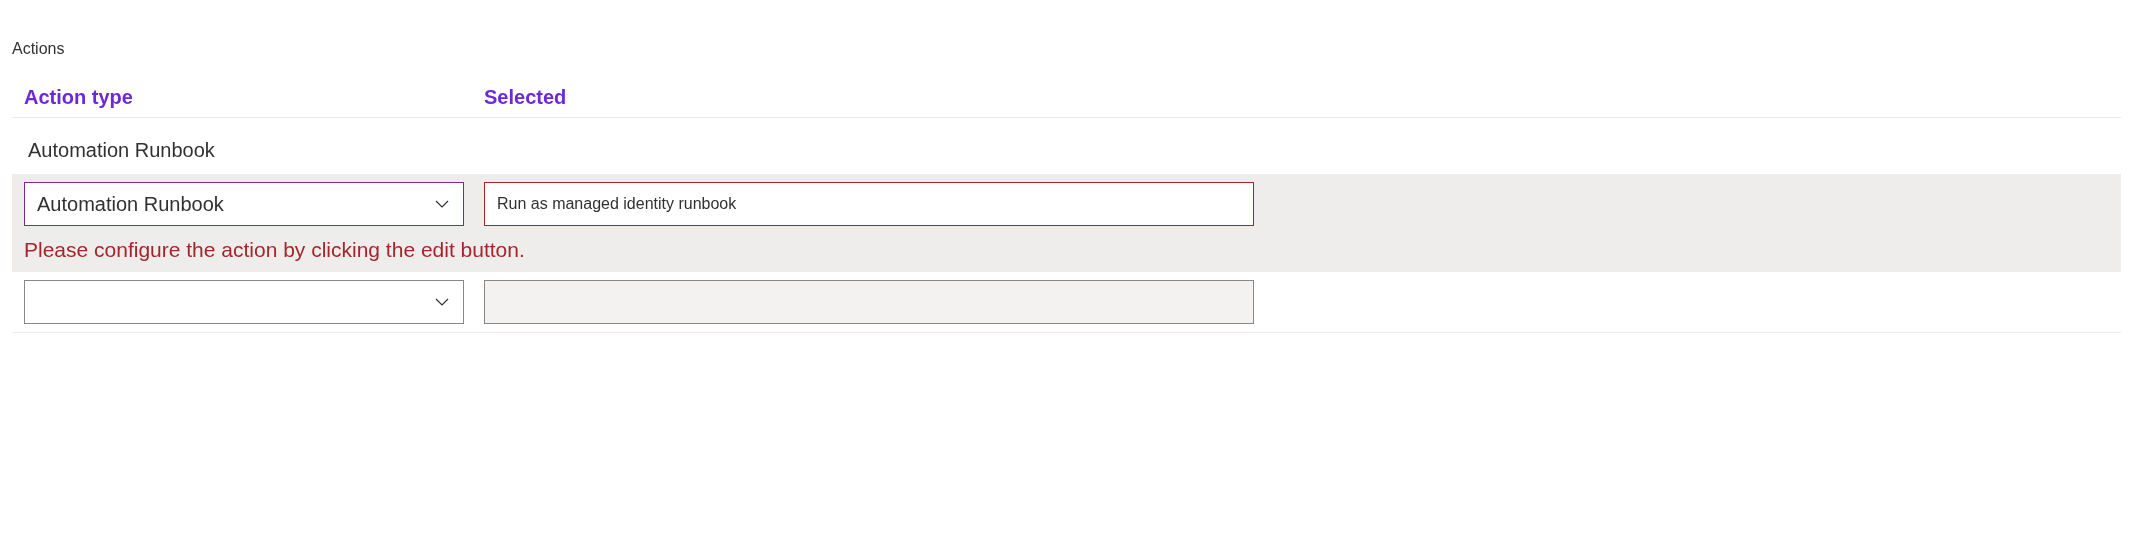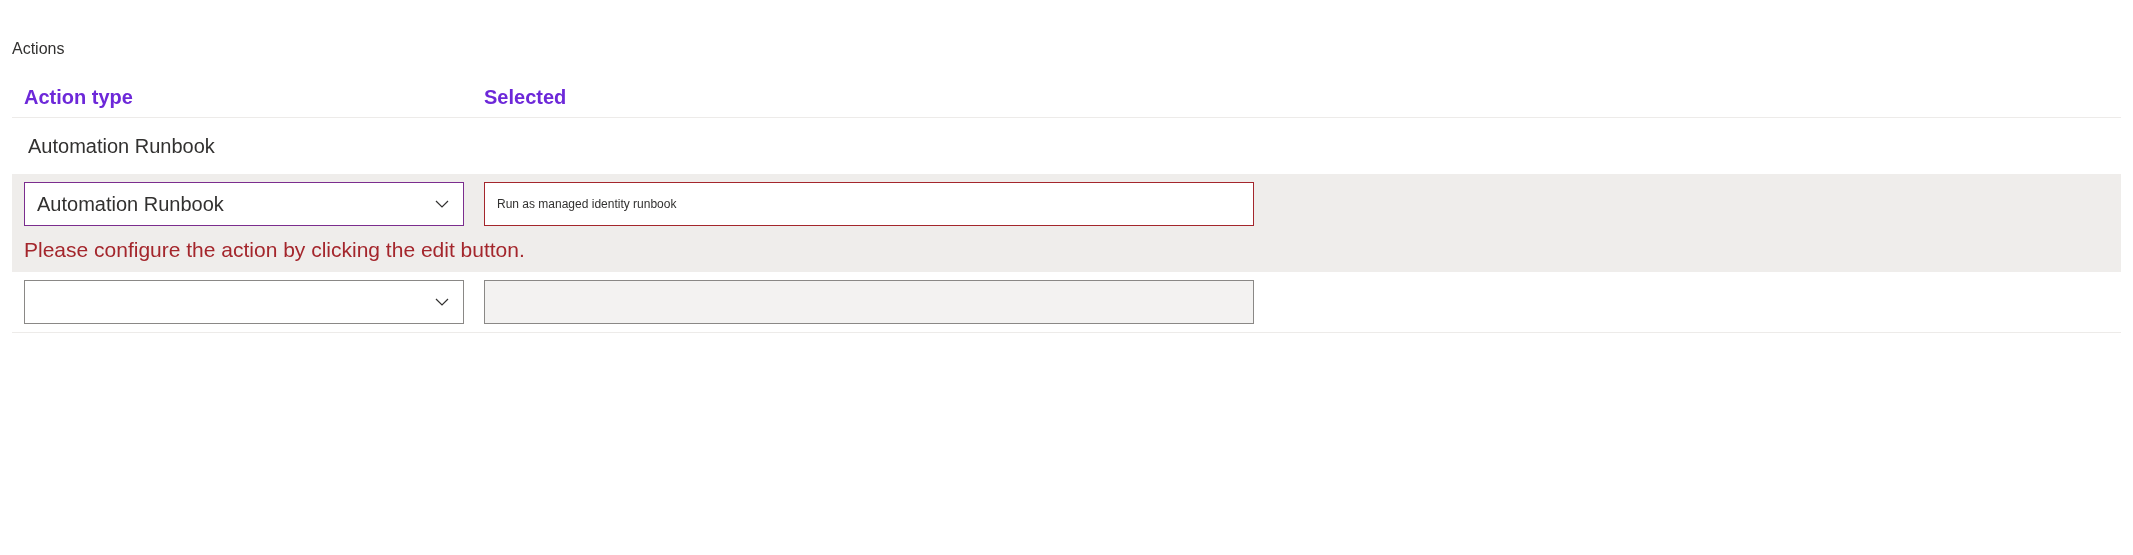--- a/index.html
+++ b/index.html
@@ -37,21 +37,21 @@
     }
     .col-name {
       width: 790px;
       flex-shrink: 0;
     }
     .col-selected {
       flex: 1;
     }
     .table-row {
       display: flex;
-      align-items: center;
+      align-items: flex-end;
       min-height: 56px;
       padding: 8px 12px;
     }
     .table-row.static-row {
       padding-top: 12px;
       padding-bottom: 12px;
     }
     .table-row.edit-row {
       background: #efedeb;
       padding-top: 8px;
@@ -96,21 +96,21 @@
       stroke: #323130;
       stroke-width: 1.2;
       fill: none;
     }
     .text-input {
       height: 44px;
       width: 770px;
       border: 1px solid #8a8886;
       background: #ffffff;
       padding: 0 12px;
-      font-size: 12px;
+      font-size: 16px;
       color: #323130;
       font-family: inherit;
       outline: none;
     }
     .text-input.error-border {
       border: 1px solid #a4262c;
     }
     .text-input.disabled-look {
       background: #f3f2f1;
     }

